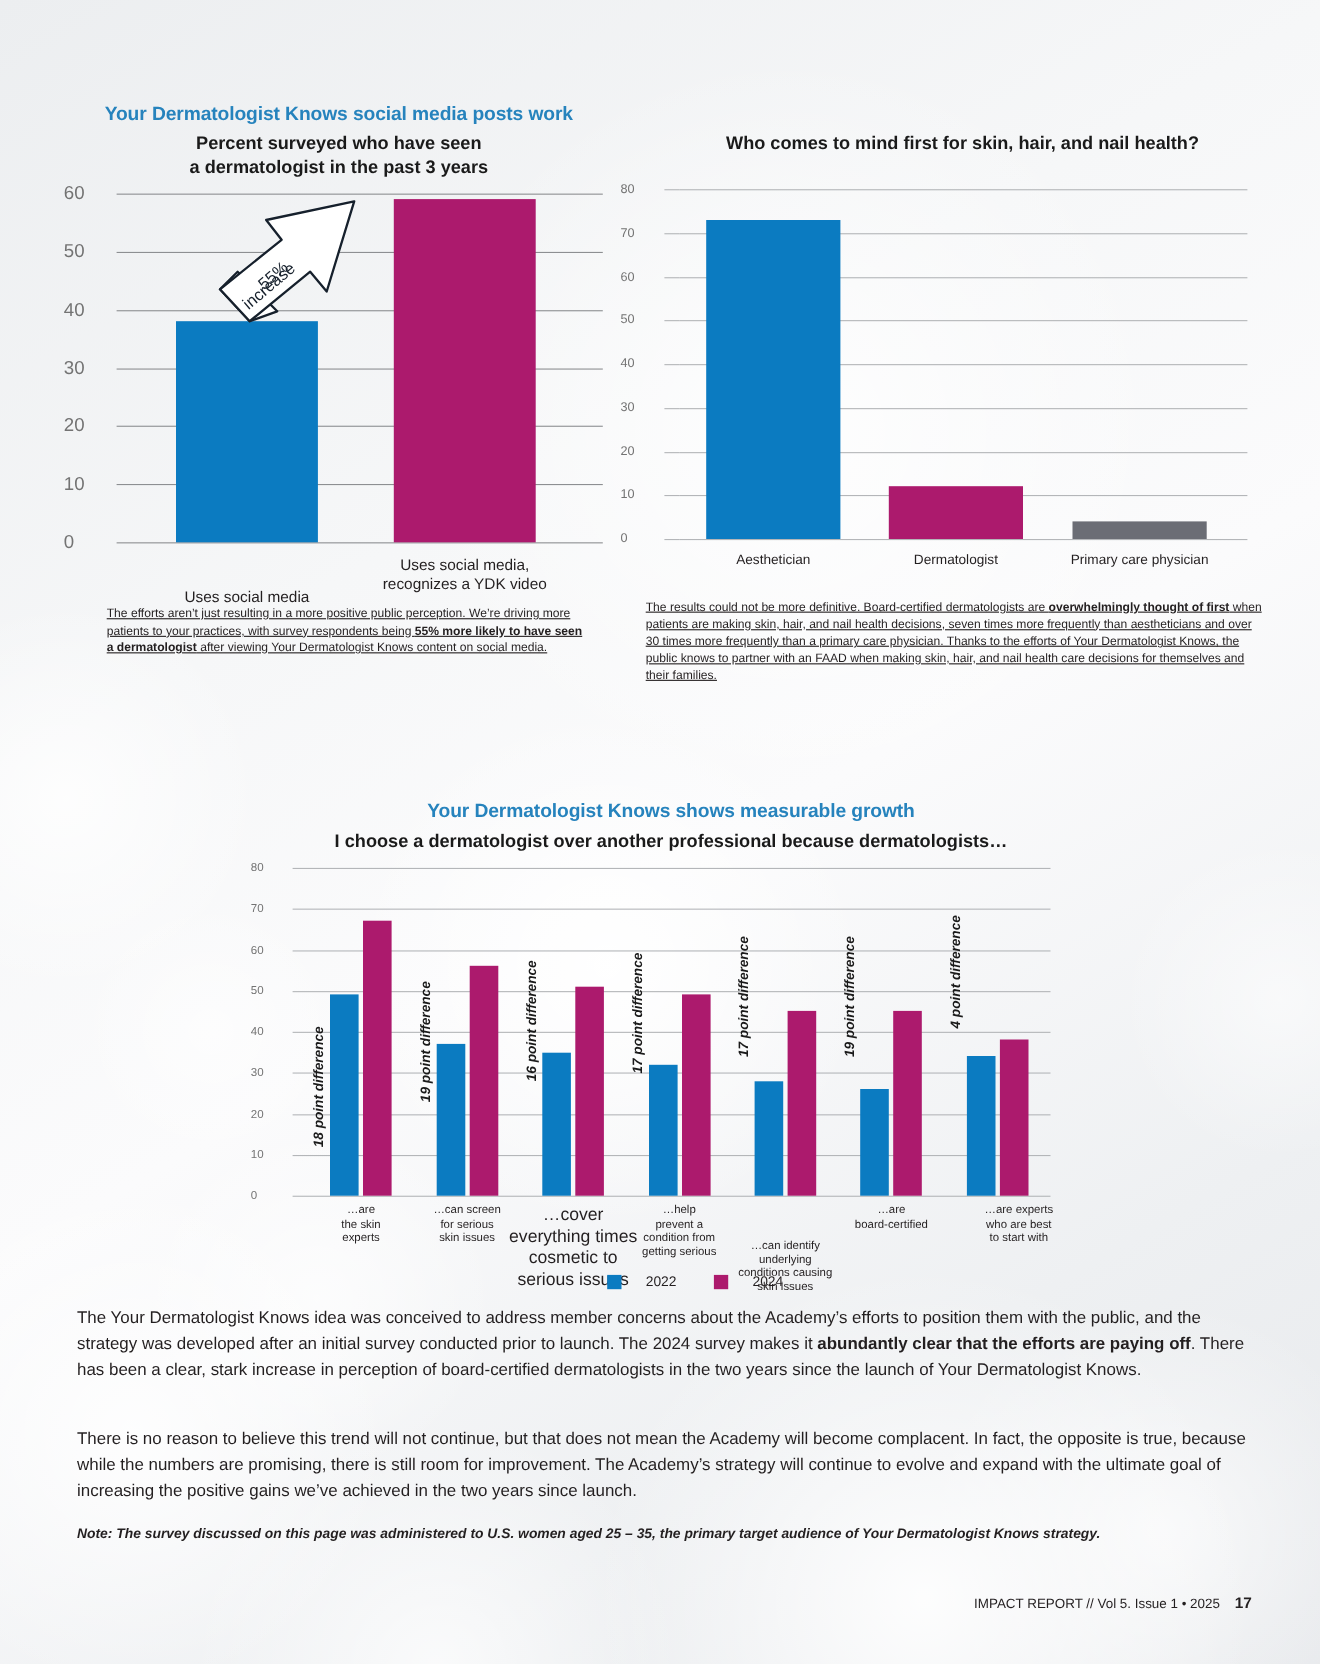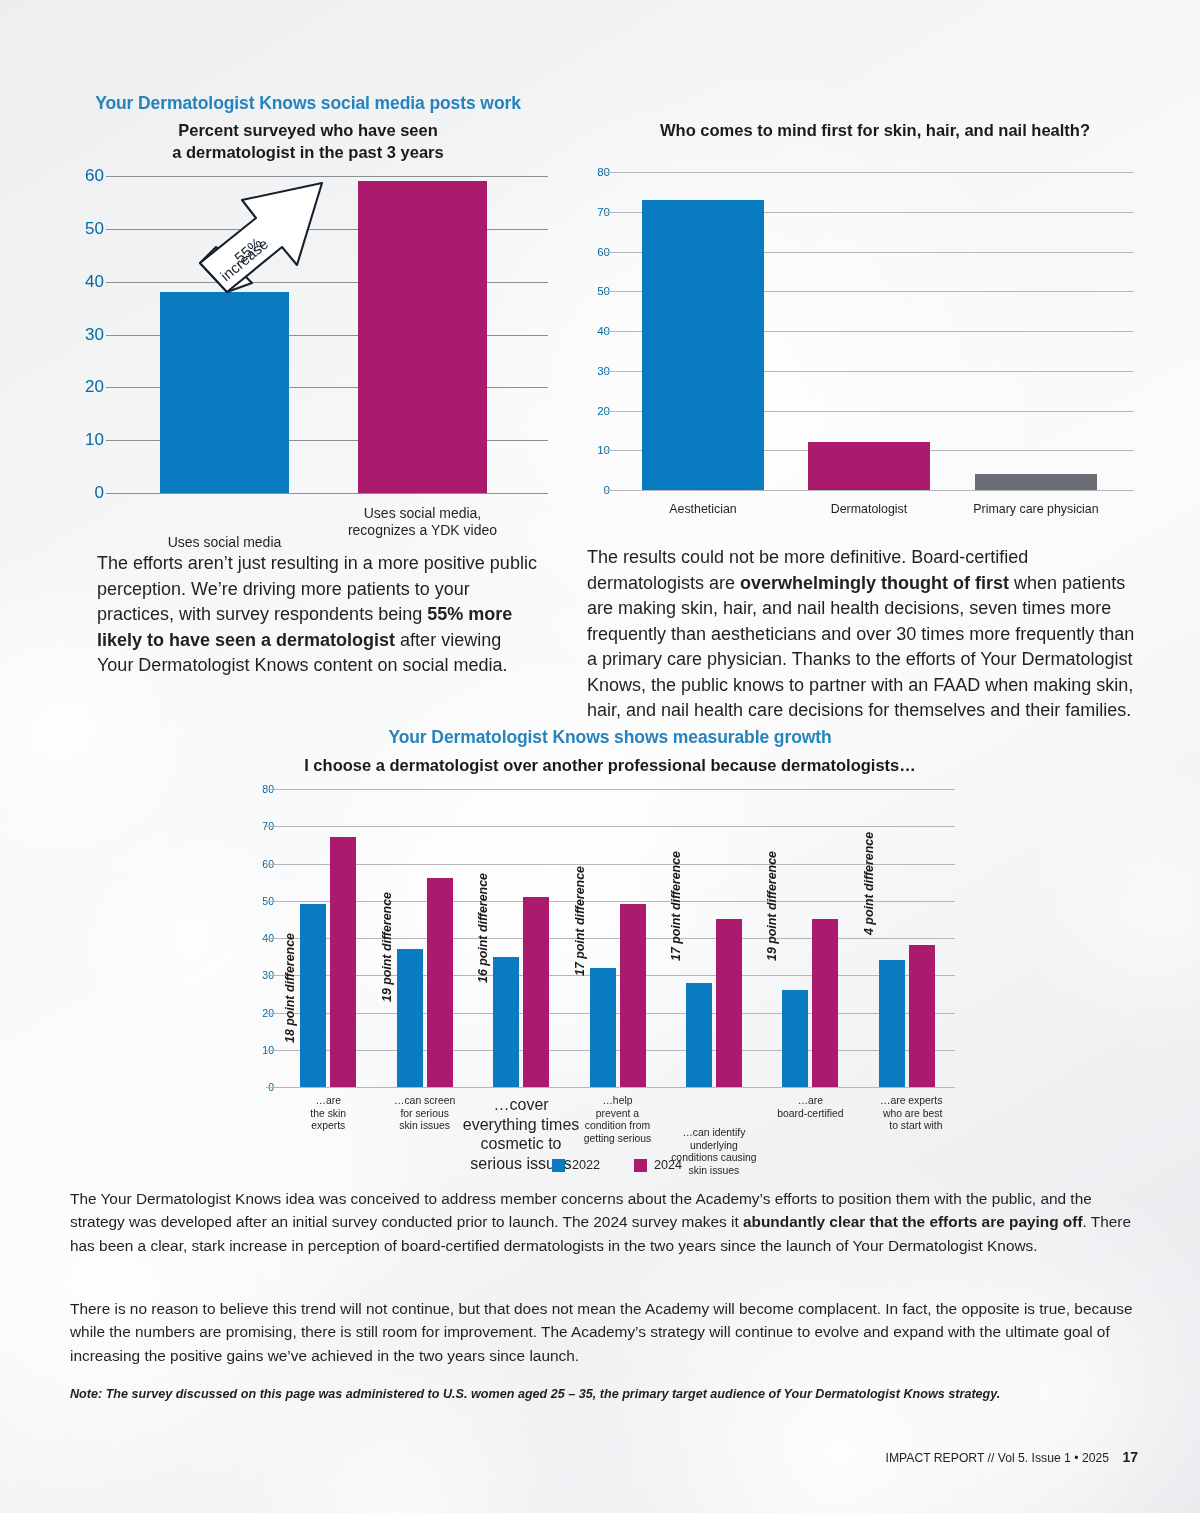--- a/index.html
+++ b/index.html
@@ -65,38 +65,38 @@
   .plot { position: absolute; }
   .gridline {
     position: absolute;
     left: 0; right: 0;
     height: 1px;
     background: #8d8f92;
   }
   .gridline.thin { background: #b4b6b9; }
   .ytick {
     position: absolute;
-    text-align: right;
-    color: #0369a1;
+    color: #737373;
     transform: translateY(-50%);
   }
   .bar { position: absolute; bottom: 0; }
   .xlabel {
     position: absolute;
     text-align: center;
     color: #231f20;
     line-height: 1.22;
   }
 
   
   .body-col {
     position: absolute;
     color: #231f20;
-    font-size: 18px;
+    font-size: 11px;
     line-height: 1.42;
+    text-decoration: underline;
   }
   .body-col b { font-weight: bold; }
 
   .wide-para {
     position: absolute;
     color: #231f20;
     font-size: 15.4px;
     line-height: 1.52;
   }
   .wide-para b { font-weight: bold; }
@@ -129,21 +129,21 @@
     transform: rotate(-90deg);
     font-style: italic;
     font-weight: bold;
     font-size: 12.4px;
     color: #1a1a1a;
     white-space: nowrap;
   }
 
   
   .legend { position: absolute; display: flex; gap: 34px; align-items: center; }
-  .legend-item { display: flex; align-items: center; gap: 7px; }
+  .legend-item { display: flex; align-items: center; gap: 22px; }
   .swatch { width: 13px; height: 13px; display: block; }
   .legend-label { font-size: 12.6px; color: #231f20; }
 </style>
 </head>
 <body>
 
 <div id="bg"></div>
 
 <div id="page">
 
@@ -335,21 +335,21 @@
       <div class="xlabel" style="left: 652.714px; width: 122.429px; top: 1095px; font-size: 10.4px; margin-top: 32px;">
         <div>…can identify</div>
         <div>underlying</div>
         <div>conditions causing</div>
         <div>skin issues</div>
       </div>
       <div class="xlabel" style="left: 749.143px; width: 122.429px; top: 1095px; font-size: 10.4px;">
         <div>…are</div>
         <div>board-certified</div>
       </div>
-      <div class="xlabel" style="left: 820px; width: 122.429px; top: 1095px; font-size: 10.4px; text-align: right;">
+      <div class="xlabel" style="left: 865px; width: 122.429px; top: 1095px; font-size: 10.4px;">
         <div>…are experts</div>
         <div>who are best</div>
         <div>to start with</div>
       </div>
     </div>
   <div class="legend" id="plot3-legend" style="left:552px; top:1158px;">
       <div class="legend-item">
         <span class="swatch" style="background: rgb(11, 123, 193);"></span>
         <span class="legend-label">2022</span>
       </div>

